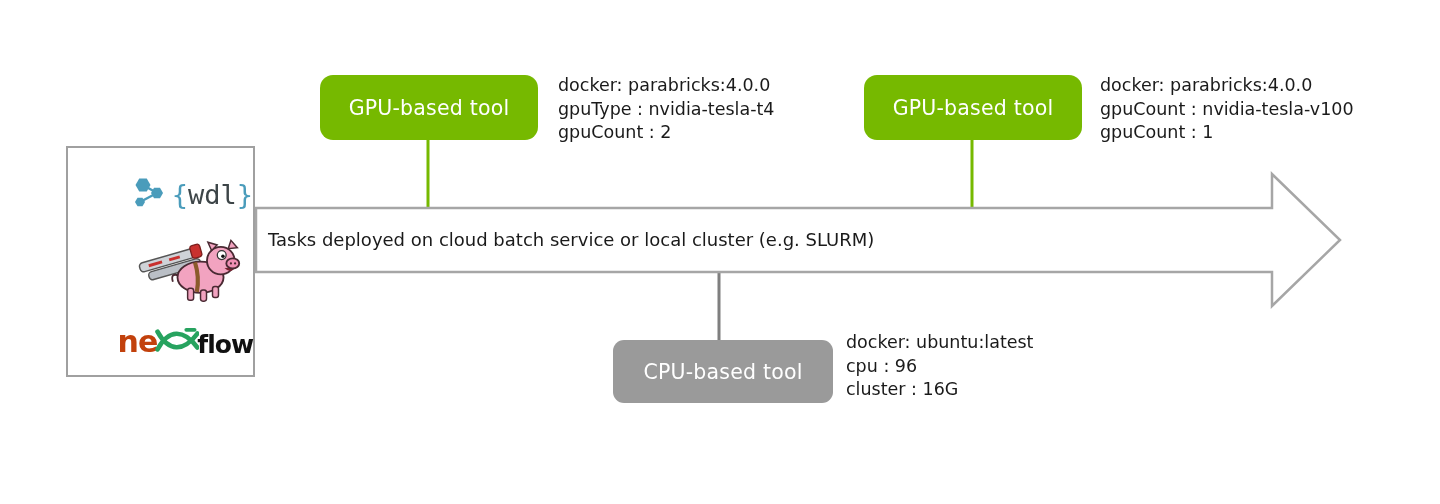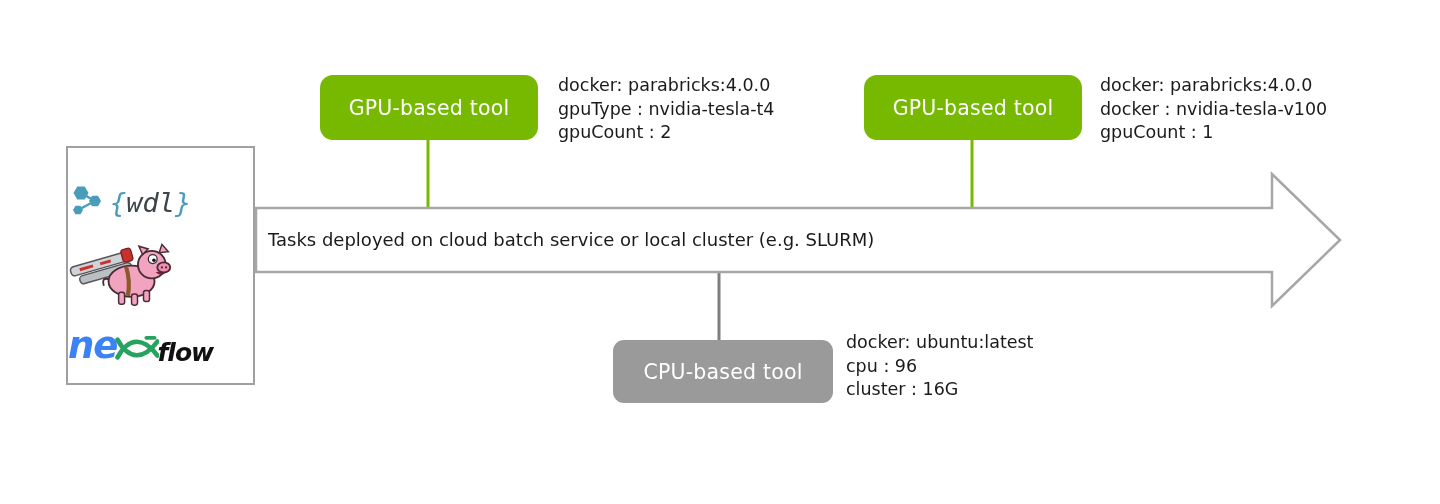--- a/index.html
+++ b/index.html
@@ -18,32 +18,31 @@
     position:absolute;z-index:3;font-size:17.5px;line-height:23.5px;color:#1a1a1a;
     white-space:nowrap;
   }
   .arrow-label{
     position:absolute;z-index:2;left:268px;top:229px;font-size:18px;color:#1a1a1a;
     white-space:nowrap;
   }
   .engine-panel{
     position:absolute;z-index:4;left:66px;top:146px;width:185px;height:183px;
     background:#ffffff;border:2.5px solid #a0a0a0;
-    display:flex;flex-direction:column;align-items:flex-start;justify-content:space-between;
-    padding:36px 0 16px 0;
-    font-style:italic;
+    display:flex;flex-direction:column;align-items:flex-end;justify-content:space-between;
+    padding:28px 0 16px 0;
   }
   .wdl-row{display:flex;align-items:center;gap:4px;}
   .wdl-text{
     font-family:"DejaVu Sans Mono","Liberation Mono",monospace;
     font-size:27px;color:#3d4548;
   }
   .wdl-text .brace{color:#4a9cbb;}
   .nextflow-row{display:flex;align-items:flex-end;}
-  .nf-green{font-size:37px;font-weight:bold;color:#3b82f6;letter-spacing:-1px;}
+  .nf-green{font-size:30px;font-weight:bold;color:#c2410c;letter-spacing:-1px;}
   .nf-black{font-size:25px;font-weight:bold;color:#111111;letter-spacing:-1px;}
   .nf-swoosh{margin:0 -2px 5px -2px;}
 </style>
 </head>
 <body>
 
 <div id="canvas">
 
   <svg id="diagram-svg" viewBox="0 0 1440 504" xmlns="http://www.w3.org/2000/svg">
 
@@ -120,21 +119,21 @@
     <div>docker: parabricks:4.0.0</div>
     <div>gpuType : nvidia-tesla-t4</div>
     <div>gpuCount : 2</div>
   </div>
 
   <div class="tool-box gpu-box" style="left:864px;top:75px;width:218px;height:65px;">
     <span>GPU-based tool</span>
   </div>
   <div class="spec-block" style="left:1100px;top:74px;">
     <div>docker: parabricks:4.0.0</div>
-    <div>docker : nvidia-tesla-v100</div>
+    <div>gpuCount : nvidia-tesla-v100</div>
     <div>gpuCount : 1</div>
   </div>
 
   <div class="tool-box cpu-box" style="left:613px;top:340px;width:220px;height:63px;">
     <span>CPU-based tool</span>
   </div>
   <div class="spec-block" style="left:846px;top:331px;">
     <div>docker: ubuntu:latest</div>
     <div>cpu : 96</div>
     <div>cluster : 16G</div>

